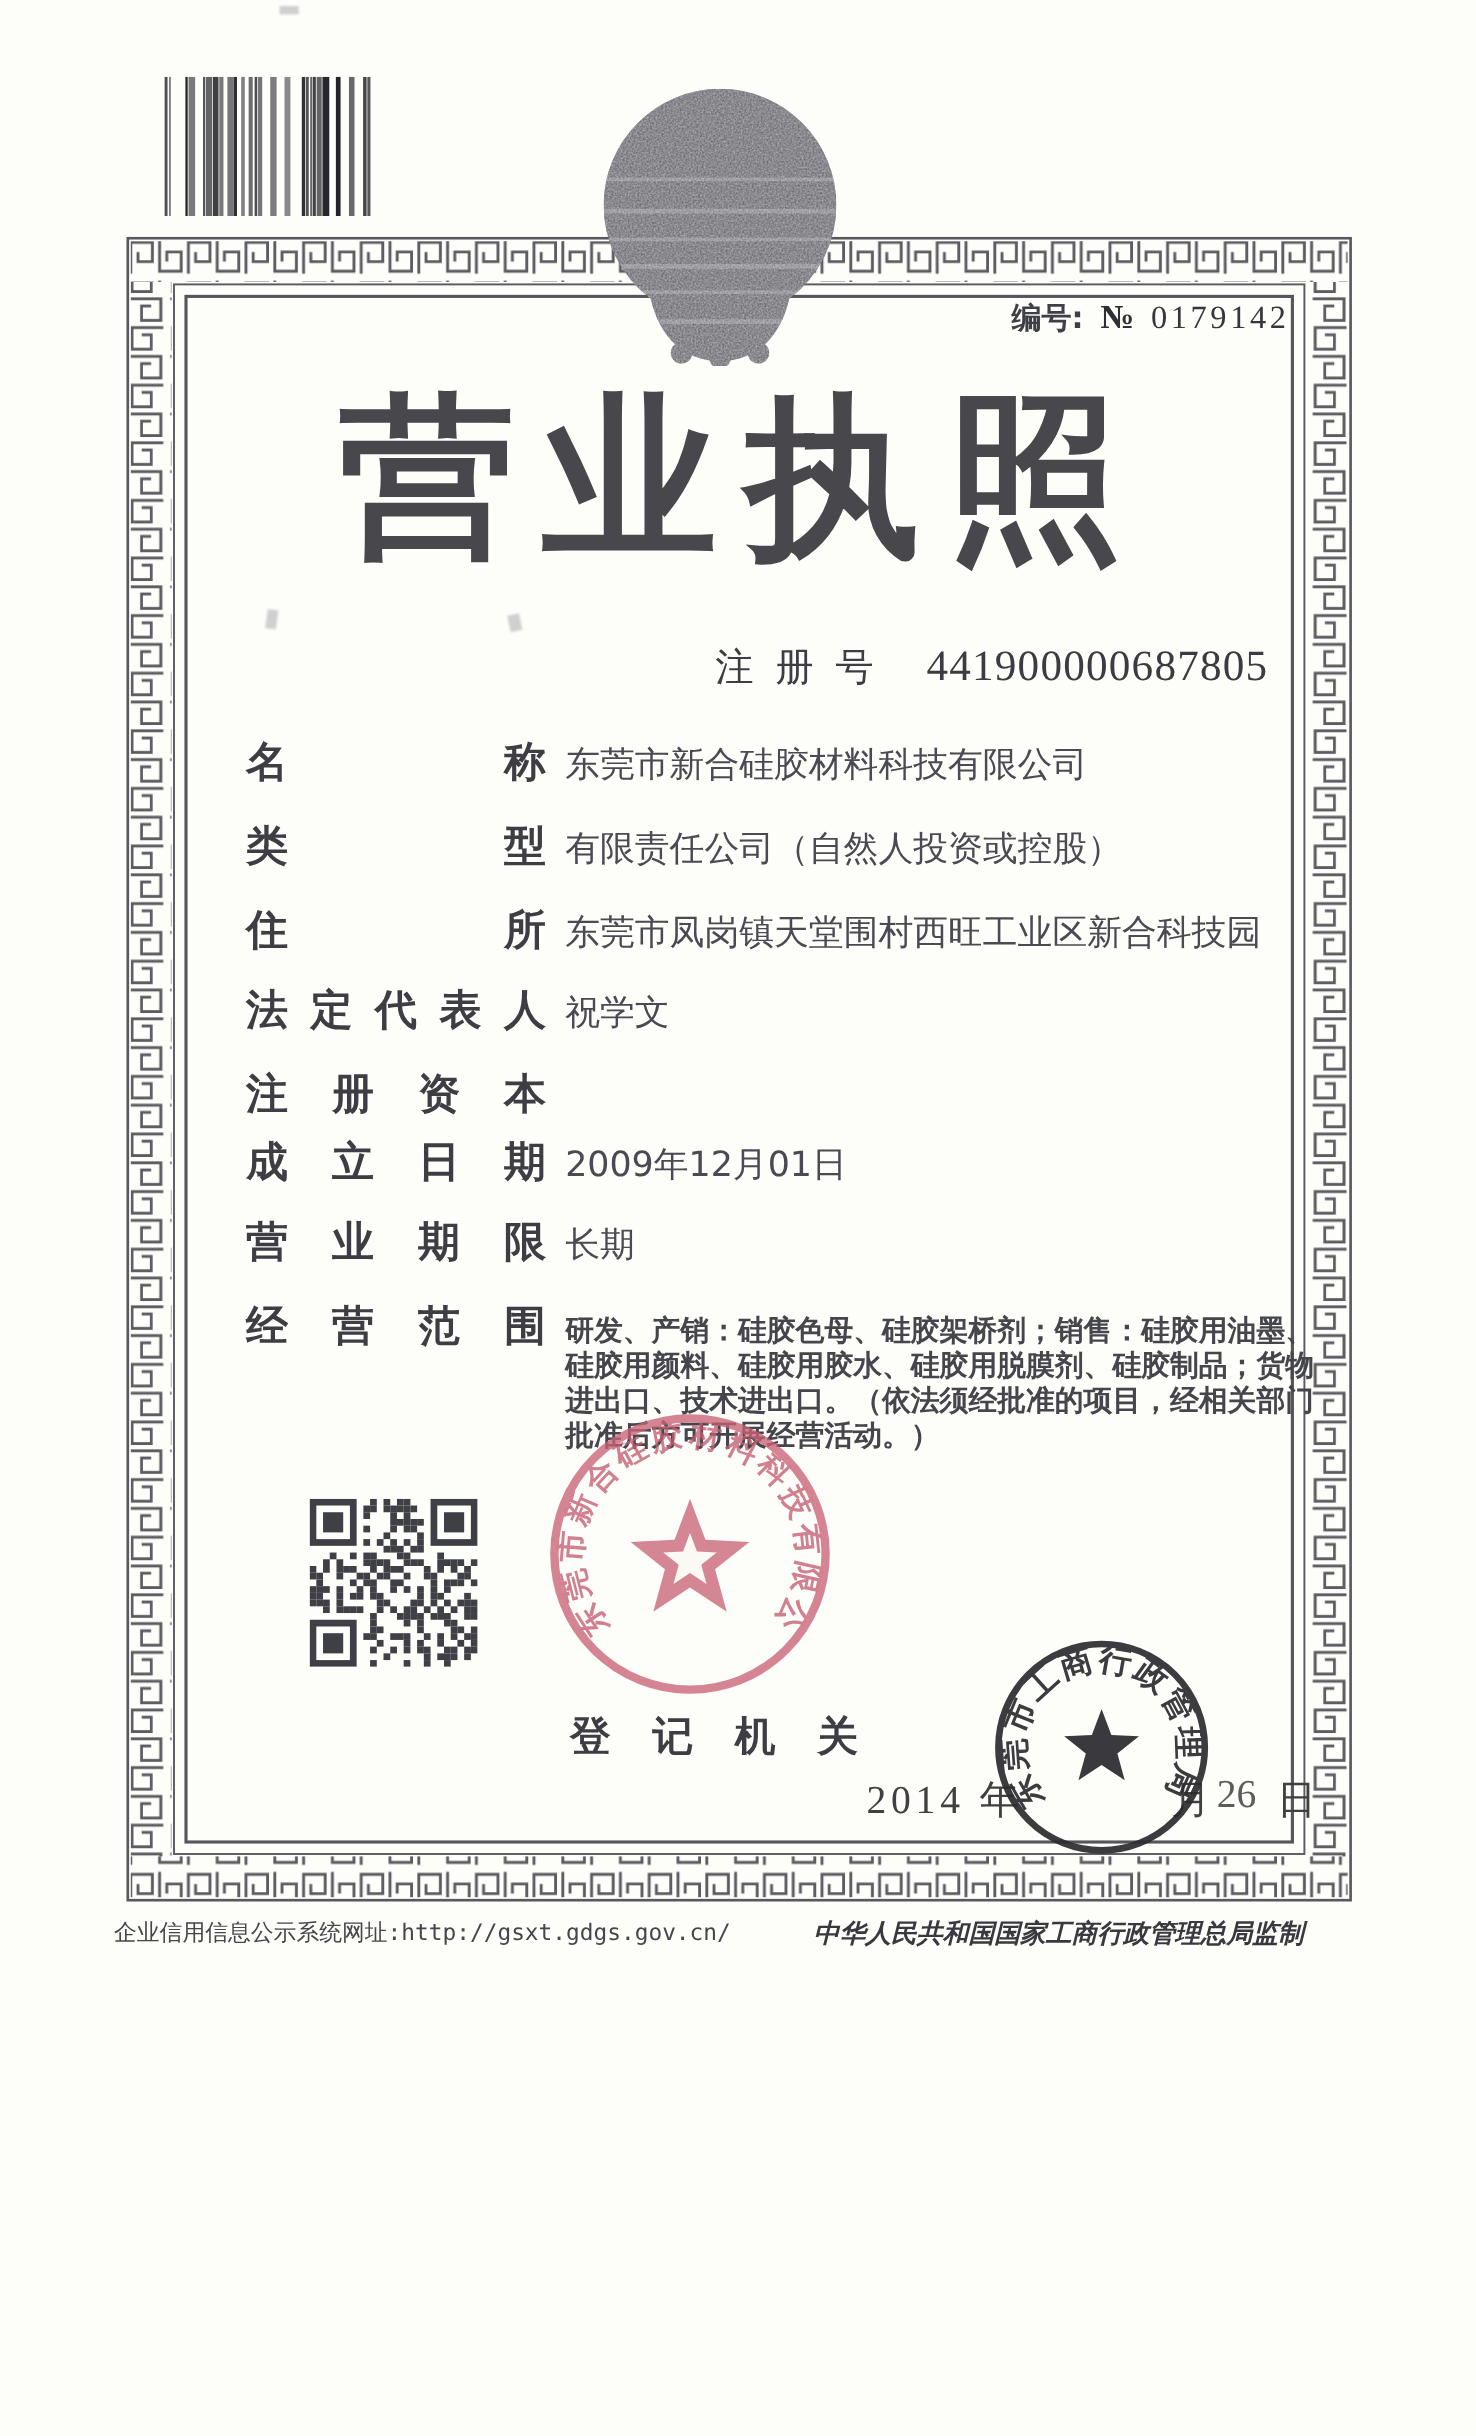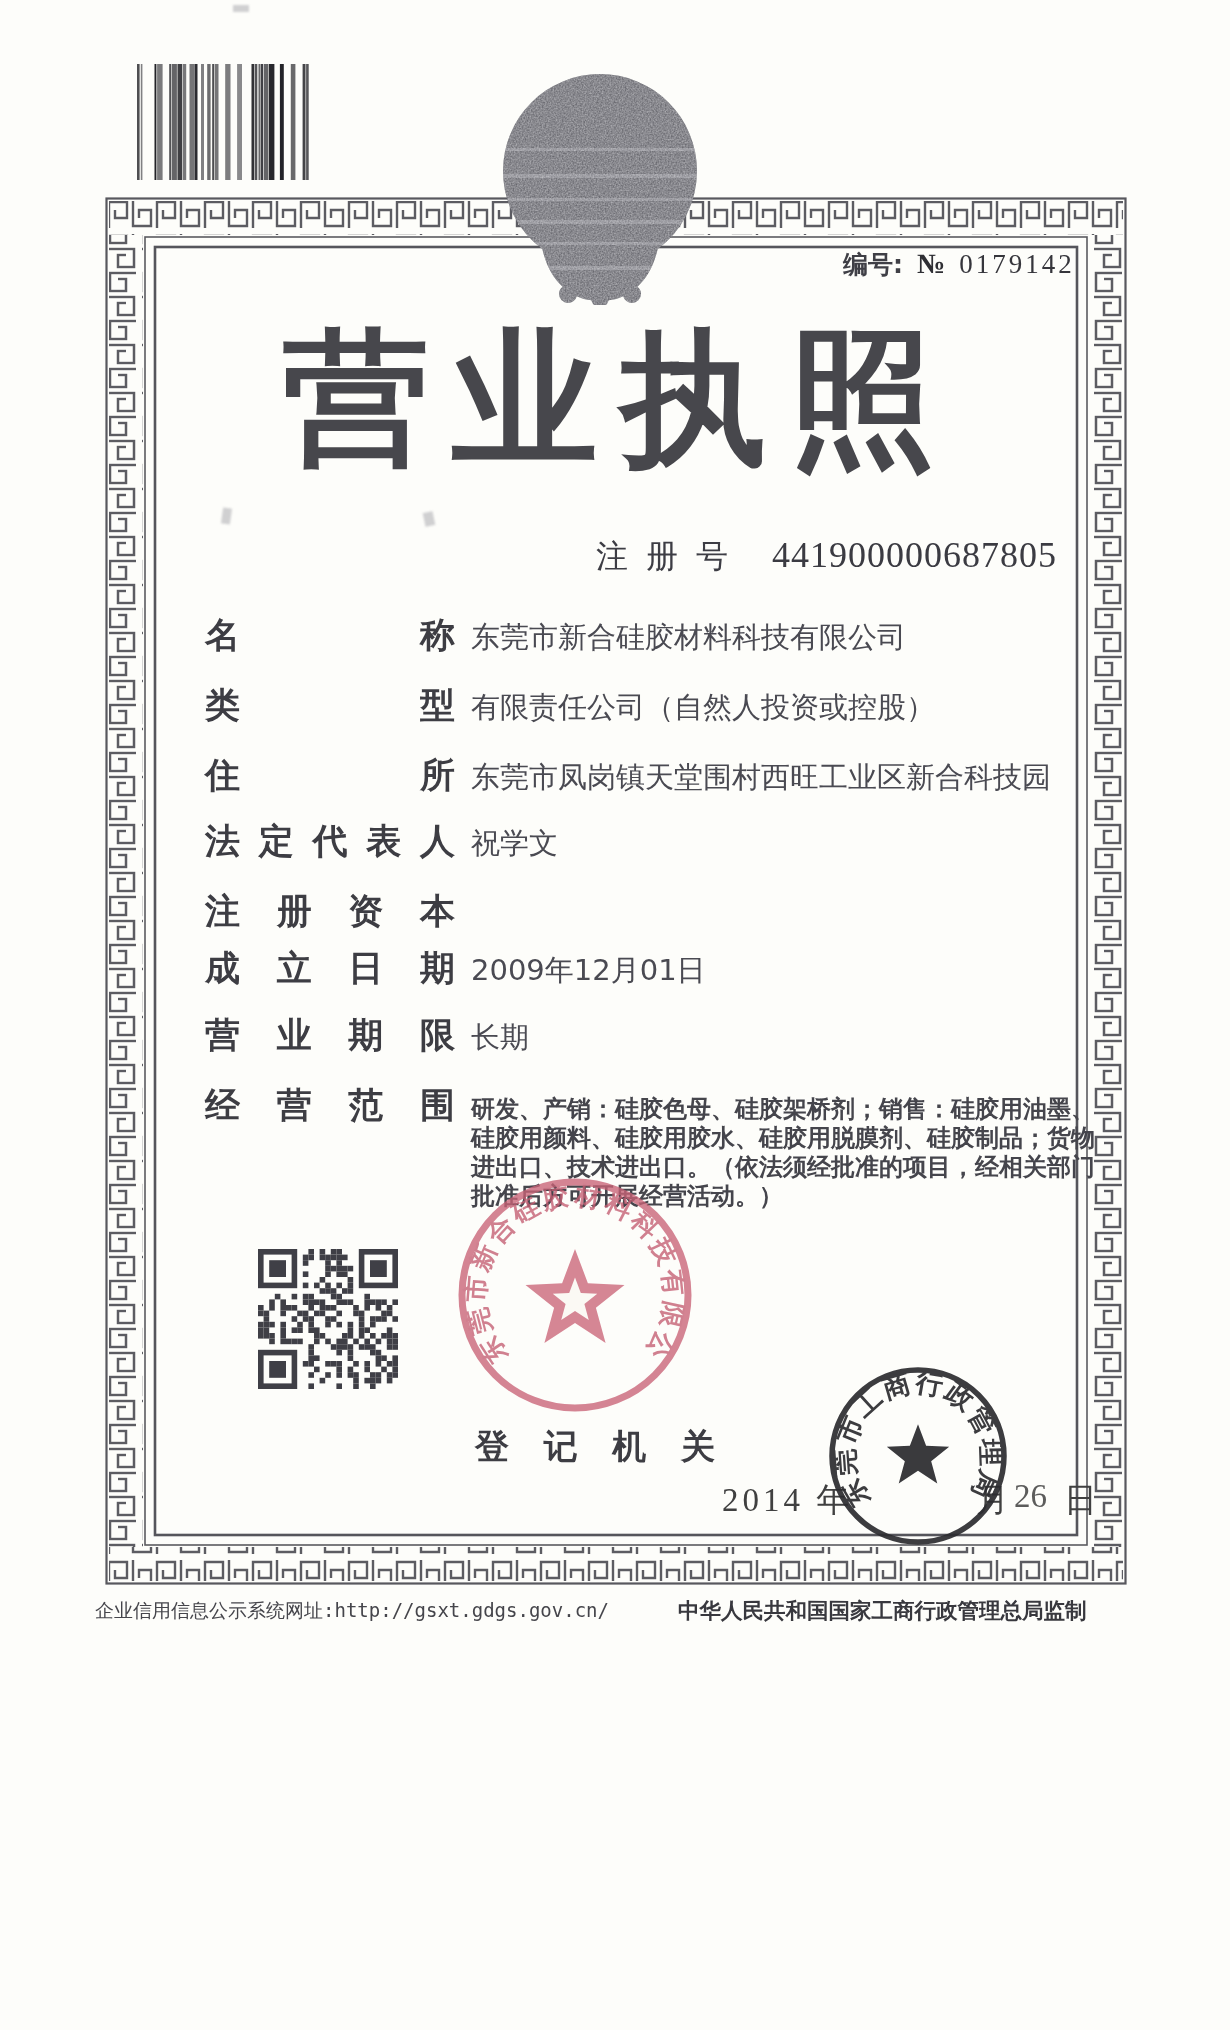--- a/index.html
+++ b/index.html
@@ -38,21 +38,21 @@
   .registrar{position:absolute;left:475px;top:1424px;width:240px;font-size:34px;font-weight:700;
              color:#3d3d43;text-align:justify;text-align-last:justify;}
   .date{position:absolute;top:1478px;font-size:33px;font-family:"Liberation Serif",serif;color:#404040;}
   .d-year{left:722px;letter-spacing:4px;}
   .d-month{left:976px;}
   .d-day{left:1014px;opacity:.85;}
   .d-dayunit{left:1064px;}
   
   .footer-left{position:absolute;left:95px;top:1598px;font-size:19px;color:#45454b;
                font-family:"DejaVu Sans Mono",monospace;}
-  .footer-right{position:absolute;left:678px;top:1596px;font-size:21.5px;font-weight:700;color:#38383e;}
+  .footer-right{position:absolute;left:678px;top:1596px;font-size:21.5px;font-weight:700;color:#38383e;font-style:italic;}
   
   .smudge{position:absolute;background:#9a9aa0;opacity:.45;filter:blur(1px);}
 </style>
 </head>
 <body>
 
 <div id="scan">
 
   <svg id="frame" viewBox="0 0 1022 1388">
     <defs>

